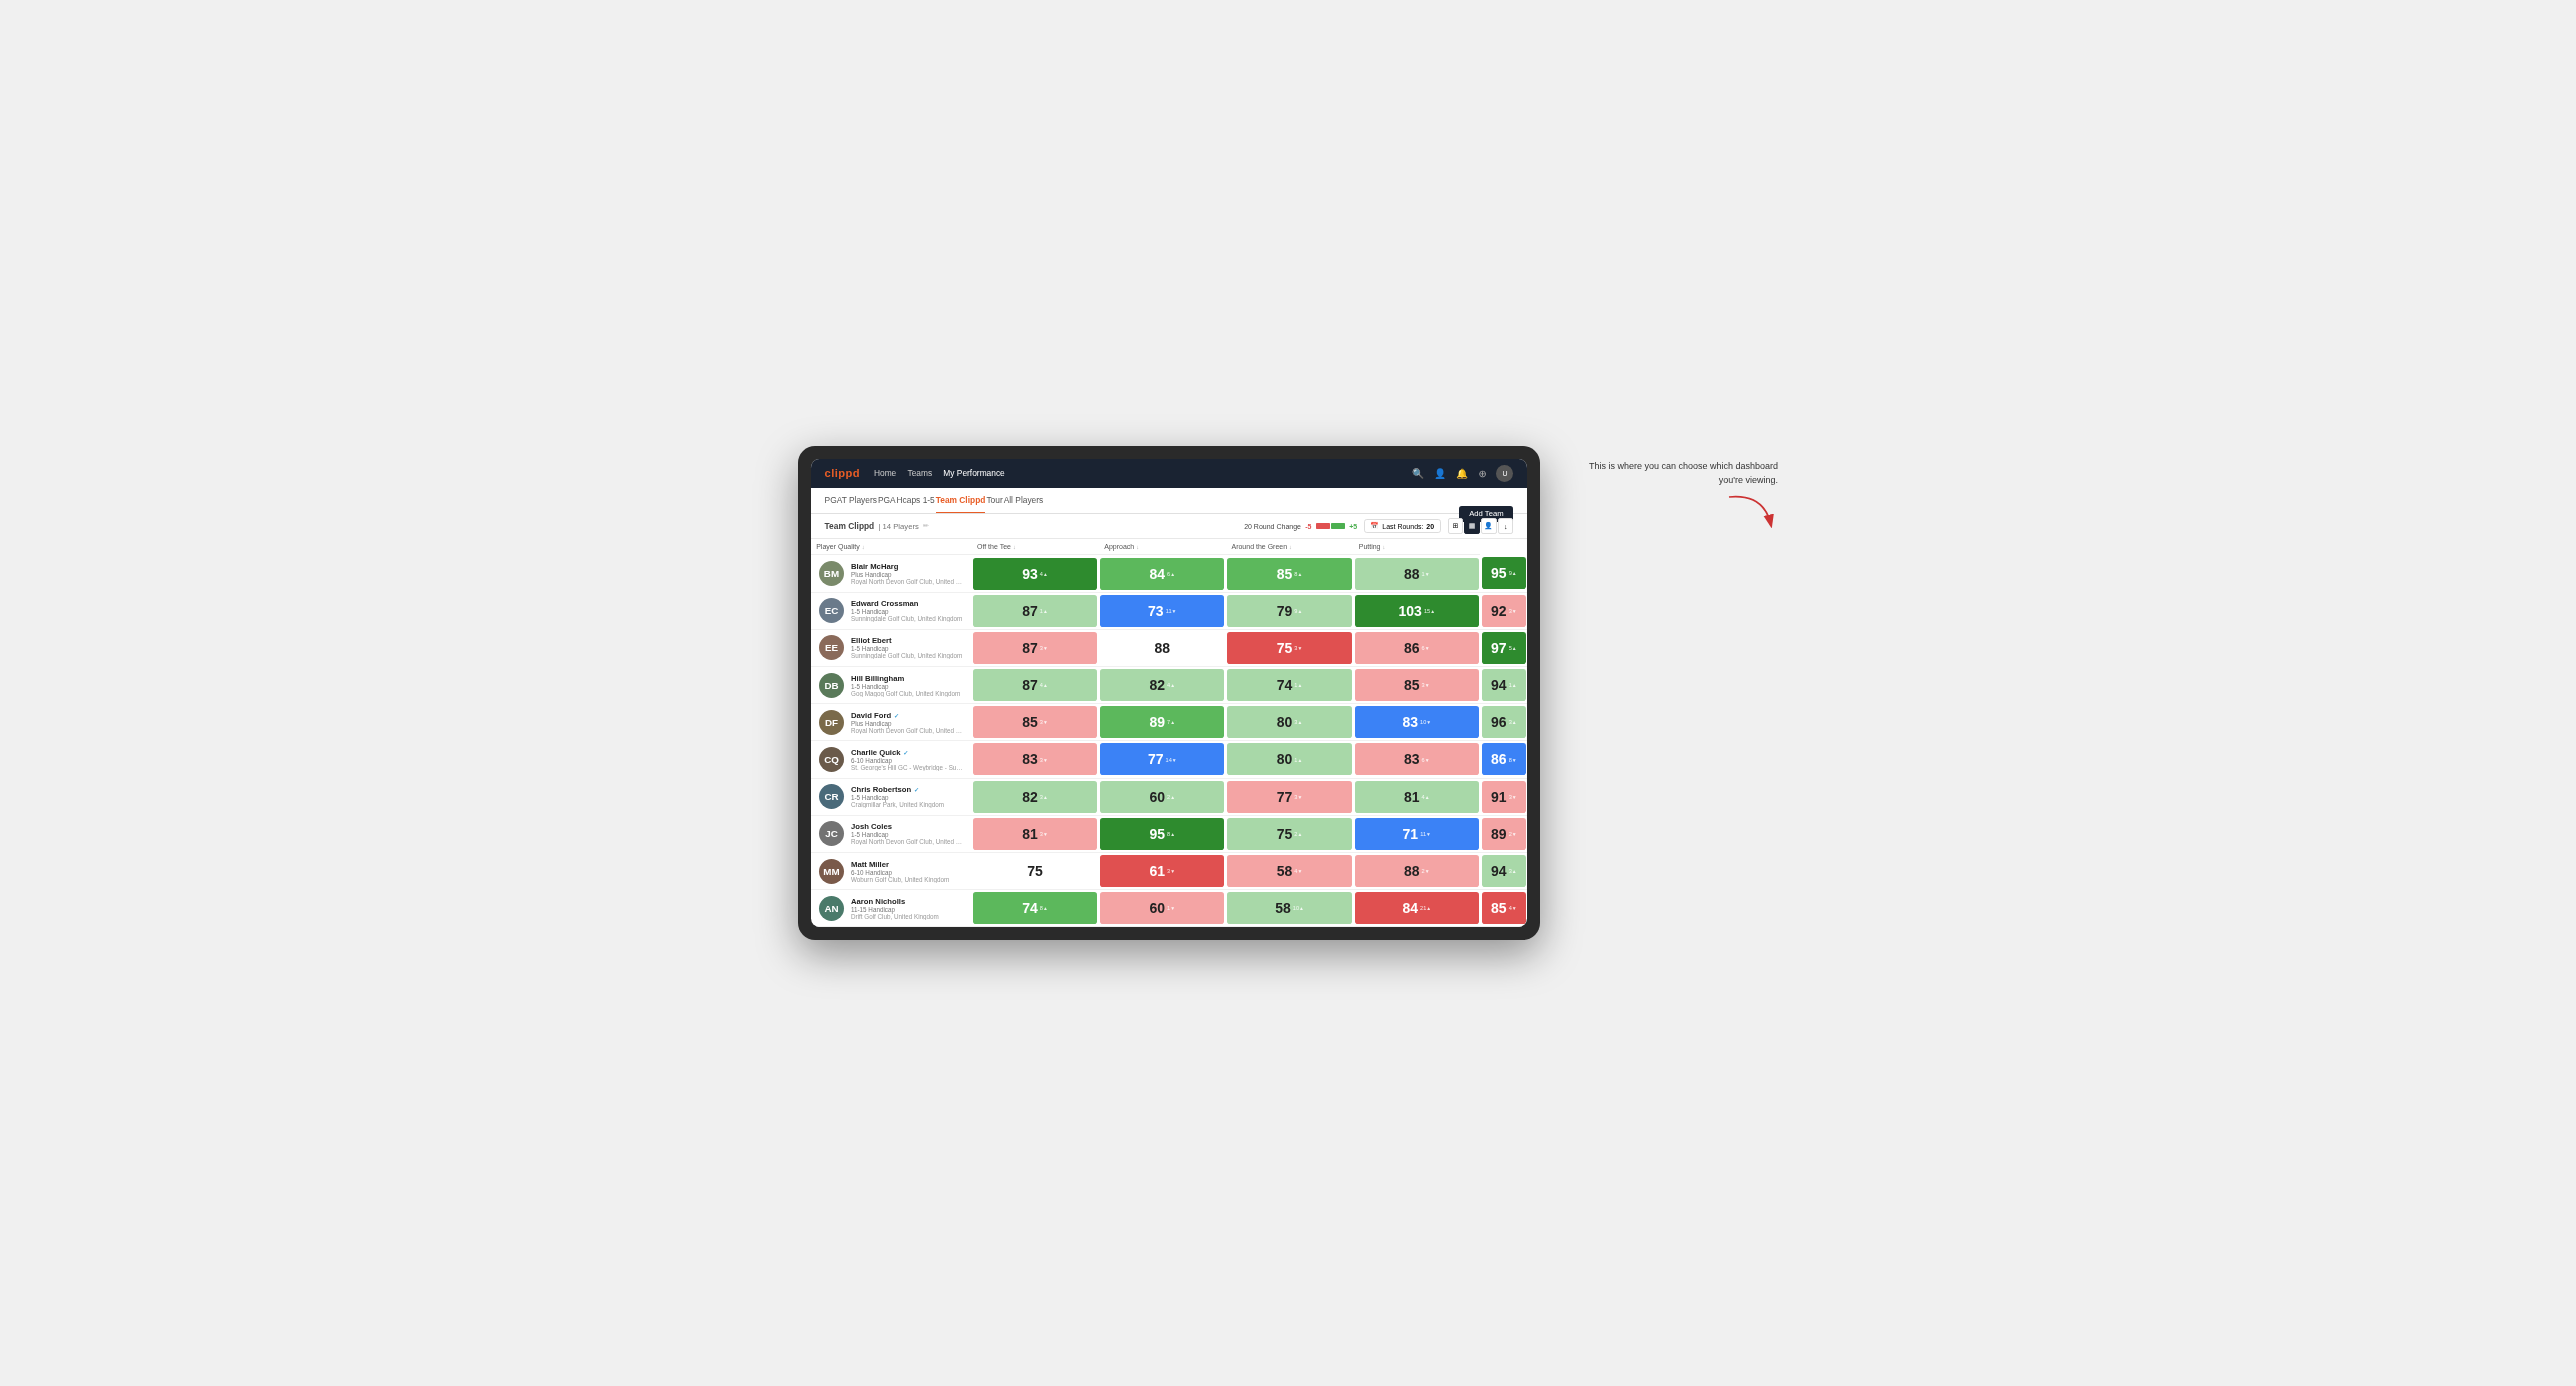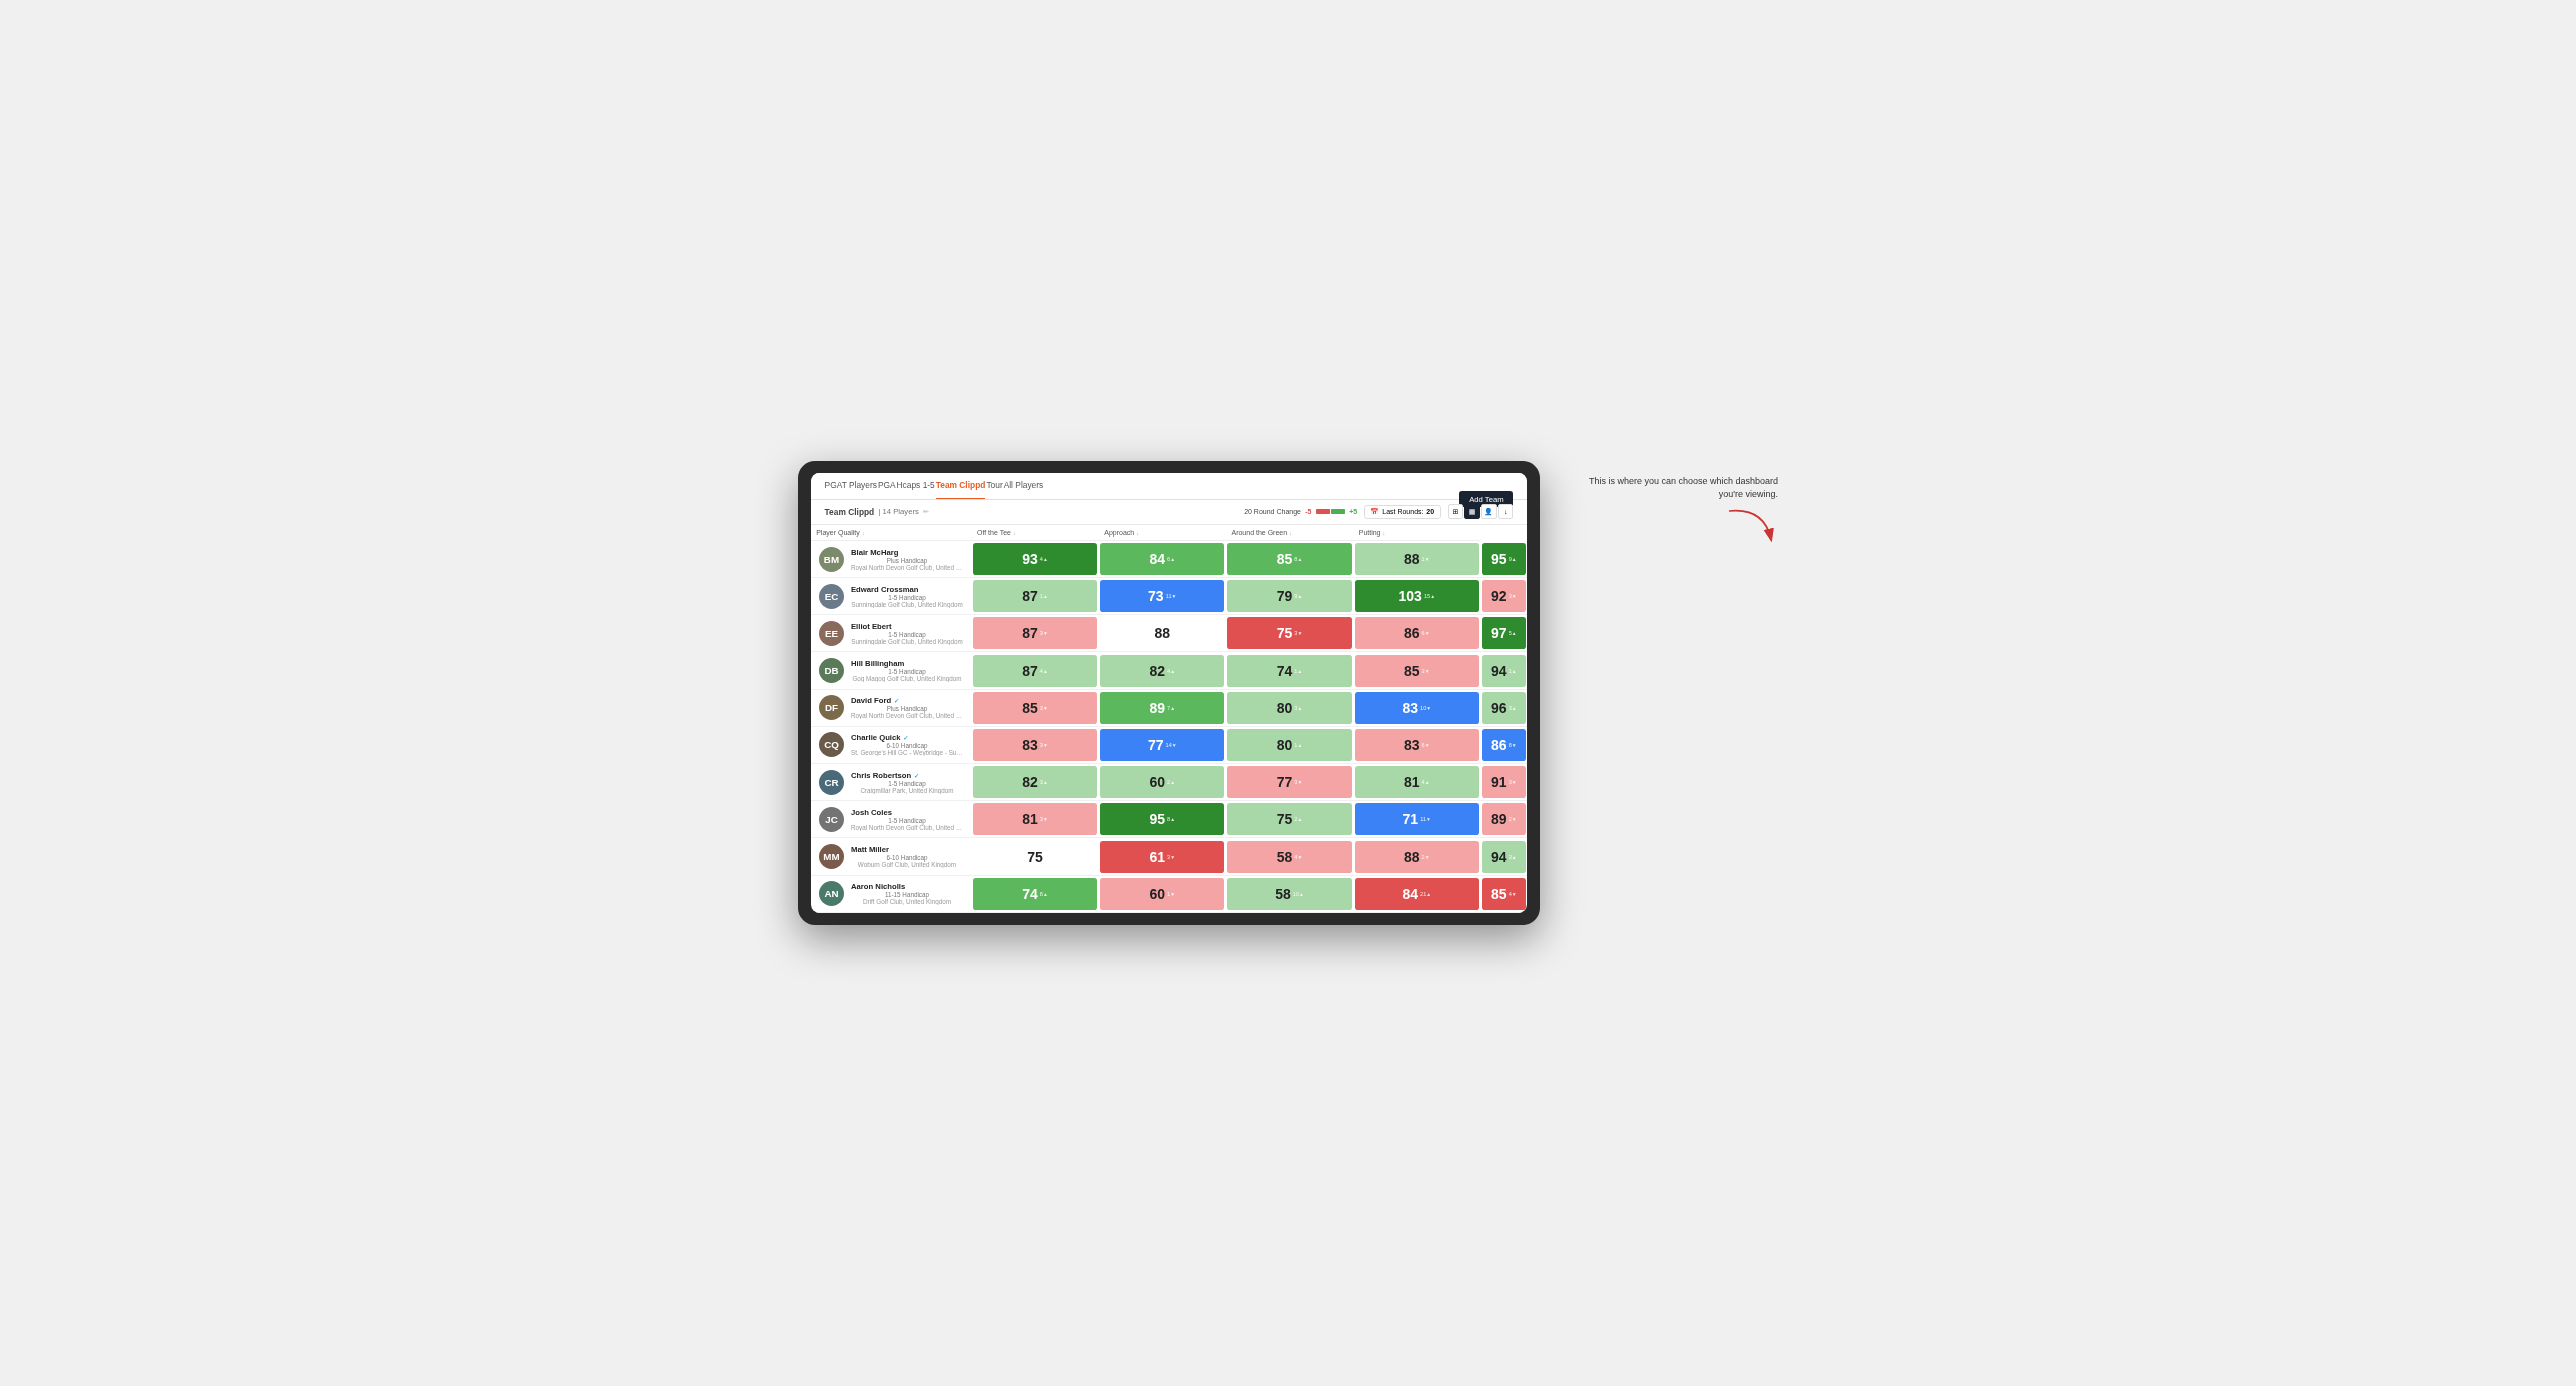--- a/index.html
+++ b/index.html
@@ -233,21 +233,21 @@
       background: #888;
       flex-shrink: 0;
       overflow: hidden;
       display: flex;
       align-items: center;
       justify-content: center;
       font-size: 9.8px;
       color: #fff;
       font-weight: 600;
     }
-    .player-info { flex: 1; min-width: 0; text-align: center; }
+    .player-info { flex: 1; min-width: 0; }
     .player-name {
       font-size: 7.7px;
       font-weight: 600;
       color: #222;
       white-space: nowrap;
       overflow: hidden;
       text-overflow: ellipsis;
       display: flex;
       align-items: center;
       gap: 2.8px;
@@ -349,20 +349,35 @@
     }
   </style>
 </head>
 <body>
 
 <div class="page-wrapper">
 
   <div class="tablet-frame">
     <div class="tablet-screen">
 
+      <div class="nav-bar">
+        <span class="nav-logo">clippd</span>
+        <div class="nav-links">
+          <span class="nav-link">Home</span>
+          <span class="nav-link">Teams</span>
+          <span class="nav-link active">My Performance</span>
+        </div>
+        <div class="nav-right">
+          <span class="nav-icon">🔍</span>
+          <span class="nav-icon">👤</span>
+          <span class="nav-icon">🔔</span>
+          <span class="nav-icon">⊕</span>
+          <div class="nav-avatar">U</div>
+        </div>
+      </div>
 
       <div class="sub-nav">
         <span class="sub-nav-link">PGAT Players</span>
         <span class="sub-nav-link">PGA</span>
         <span class="sub-nav-link">Hcaps 1-5</span>
         <span class="sub-nav-link active">Team Clippd</span>
         <span class="sub-nav-link">Tour</span>
         <span class="sub-nav-link">All Players</span>
         <div class="sub-nav-right">
           <button class="add-team-btn">Add Team</button>

